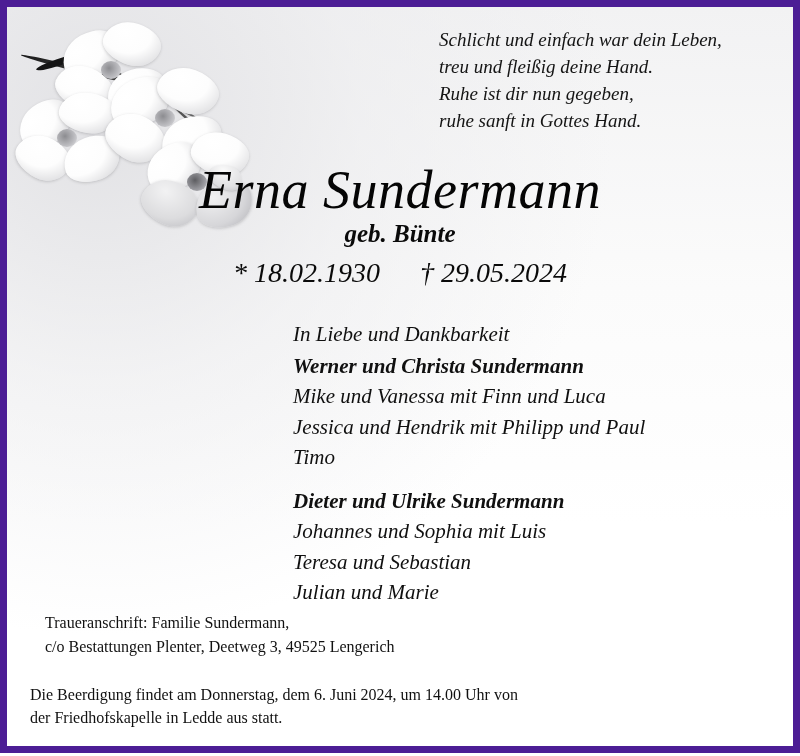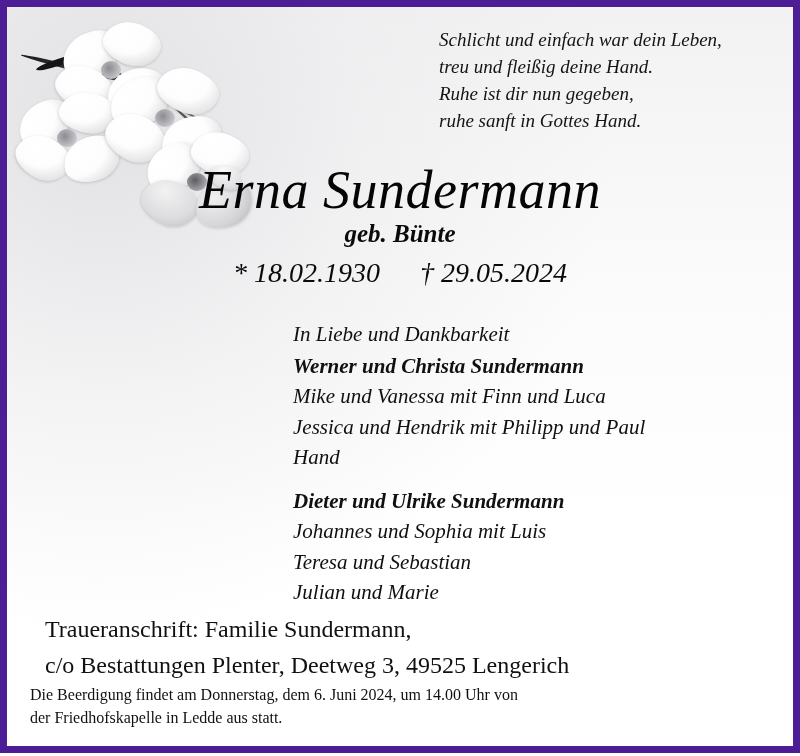--- a/index.html
+++ b/index.html
@@ -171,21 +171,21 @@
   .family .intro { margin-bottom: 2px; }
   .family .branch-head { font-weight: bold; }
   .family .branch { margin-top: 0; }
   .family .spacer { height: 14px; }
 
   .address {
     position: absolute;
     left: 38px;
     top: 604px;
     width: 700px;
-    font-size: 24px;
+    font-size: 16px;
     line-height: 1.5;
     color: #111111;
   }
 
   .funeral {
     position: absolute;
     left: 23px;
     top: 676px;
     width: 720px;
     font-size: 16px;
@@ -254,21 +254,21 @@
     <span>* 18.02.1930</span>
     <span class="sep"></span>
     <span>† 29.05.2024</span>
   </div>
 
   <div class="family">
     <div class="intro">In Liebe und Dankbarkeit</div>
     <div class="branch-head">Werner und Christa Sundermann</div>
     <div class="branch">Mike und Vanessa mit Finn und Luca</div>
     <div class="branch">Jessica und Hendrik mit Philipp und Paul</div>
-    <div class="branch">Hand</div>
+    <div class="branch">Timo</div>
     <div class="spacer"></div>
     <div class="branch-head">Dieter und Ulrike Sundermann</div>
     <div class="branch">Johannes und Sophia mit Luis</div>
     <div class="branch">Teresa und Sebastian</div>
     <div class="branch">Julian und Marie</div>
   </div>
 
   <div class="address">
     <div>Traueranschrift: Familie Sundermann,</div>
     <div>c/o Bestattungen Plenter, Deetweg 3, 49525 Lengerich</div>

